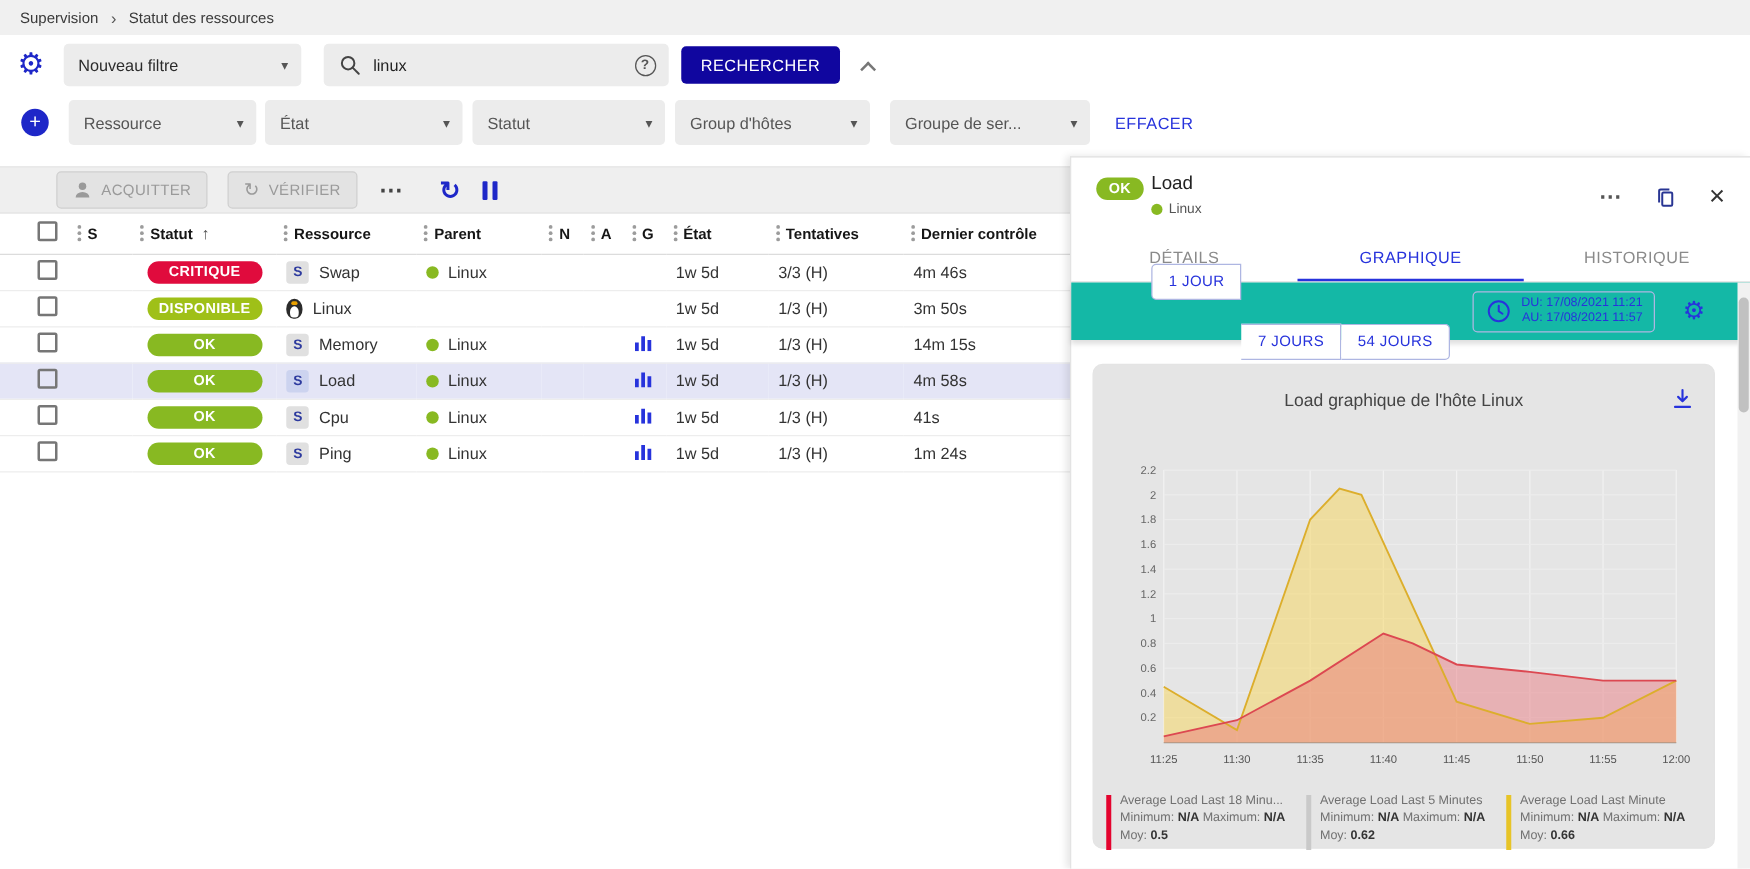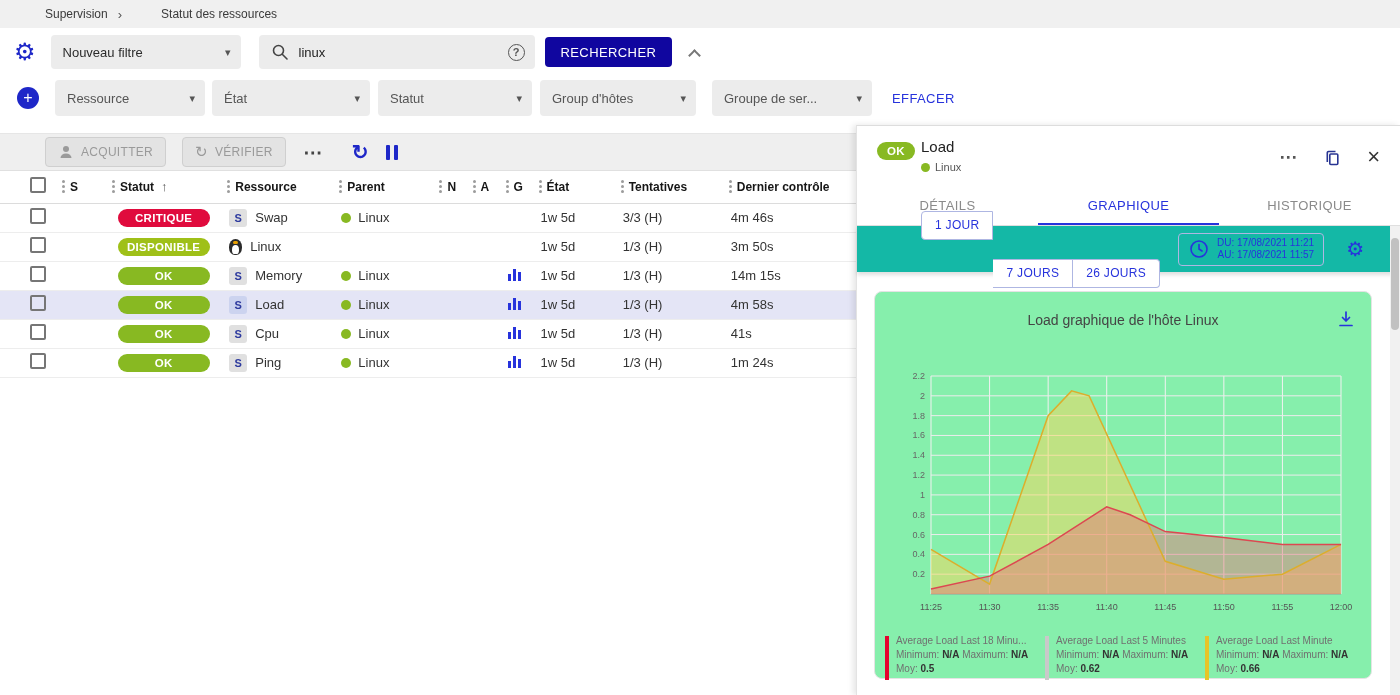--- a/index.html
+++ b/index.html
@@ -1,21 +1,21 @@
 <!DOCTYPE html>
 <html><head>
 <meta charset="utf-8">
 <style>
   *{margin:0;padding:0;box-sizing:border-box;}
   html,body{width:1400px;height:695px;}
   body{font-family:"Liberation Sans",sans-serif;background:#fff;position:relative;overflow:hidden;color:#333;}
 
   
   .breadcrumb{position:absolute;left:0;top:0;width:1400px;height:28px;background:#f0f0f0;display:flex;align-items:center;gap:10px;padding:0 16px;font-size:12px;color:#3a3a3a;}
-  .crumb{cursor:pointer;margin-left:29px;}
+  .crumb{cursor:pointer;}
   .crumb-sep{color:#555;font-size:13px;}
 
   
   .frow1{position:absolute;left:0;top:34px;height:36px;width:860px;display:flex;align-items:center;}
   .gear-main{color:#1e27c8;font-size:24px;line-height:1;margin-left:14px;cursor:pointer;}
   .chip{background:#ececec;border-radius:4px;height:34px;display:flex;align-items:center;justify-content:space-between;padding:0 10px 0 12px;font-size:13px;color:#2b2b2b;cursor:pointer;}
   .caret{color:#555;font-size:11px;margin-left:8px;}
   .filter-select{width:190px;margin-left:15px;}
   .searchbox{width:276px;height:34px;margin-left:18px;background:#ececec;border-radius:4px;display:flex;align-items:center;padding:0 10px 0 12px;}
   .searchbox input{border:none;background:transparent;outline:none;font-size:13px;font-family:inherit;color:#222;flex:1;margin-left:10px;min-width:0;}
@@ -75,21 +75,21 @@
   .pgroup{display:flex;margin-left:64px;}
   .pbtn{height:29px;border:1px solid #aeb6e2;background:#fff;color:#2733dc;font-size:12px;font-family:inherit;padding:0 13px;cursor:pointer;letter-spacing:.3px;}
   .pbtn:first-child{border-radius:4px 0 0 4px;}
   .pbtn:last-child{border-radius:0 4px 4px 0;}
   .pbtn + .pbtn{border-left:none;margin-top:48px;}
   .datebox{margin-left:18px;height:33px;border:1px solid #aeb6e2;border-radius:4px;display:flex;align-items:center;padding:0 9px;gap:7px;cursor:pointer;}
   .datelines{display:flex;flex-direction:column;align-items:flex-end;font-size:10px;font-weight:normal;color:#2733dc;line-height:12px;}
   .pgear{margin-left:22px;color:#2733dc;font-size:20px;line-height:1;cursor:pointer;}
 
   
-  .card{position:absolute;left:17px;top:165px;width:498px;height:388px;border:1px solid #e4e4e4;border-radius:8px;background:#86efac;}
+  .card{position:absolute;left:17px;top:165px;width:498px;height:388px;border:1px solid #e4e4e4;border-radius:8px;background:#e5e5e5;}
   .card-title{position:absolute;top:20px;left:0;right:0;text-align:center;font-size:14px;color:#444;}
   .dl{position:absolute;right:16px;top:18px;cursor:pointer;}
   #loadChart{position:absolute;left:14px;top:70px;}
   #loadChart text{font-family:inherit;}
   .legend{position:absolute;left:10px;top:342px;display:flex;}
   .litem{width:160px;display:flex;gap:7px;}
   .lbar{width:4px;height:44px;flex:none;margin-top:2px;}
   .ltxt{font-size:10px;color:#707070;line-height:14px;}
   .ltxt b{color:#333;}
 
@@ -459,21 +459,21 @@
   <div class="tabs" id="tabs">
       <div class="tab">DÉTAILS</div>
       <div class="tab active">GRAPHIQUE</div>
       <div class="tab">HISTORIQUE</div>
     </div>
 
   <div class="pctrl">
     <div class="pgroup" id="periods">
         <button class="pbtn">1 JOUR</button>
         <button class="pbtn">7 JOURS</button>
-        <button class="pbtn">26 JOURS</button>
+        <button class="pbtn">54 JOURS</button>
       </div>
     <div class="datebox">
       <svg width="22" height="22" viewBox="0 0 22 22">
           <circle cx="11" cy="11" r="8" fill="none" stroke="#2733dc" stroke-width="1.6"></circle>
           <path d="M11 6.5 V11 L14 13" stroke="#2733dc" stroke-width="1.6" fill="none" stroke-linecap="round"></path>
         </svg>
       <div class="datelines">
         <span>DU: 17/08/2021 11:21</span>
         <span>AU: 17/08/2021 11:57</span>
       </div>

